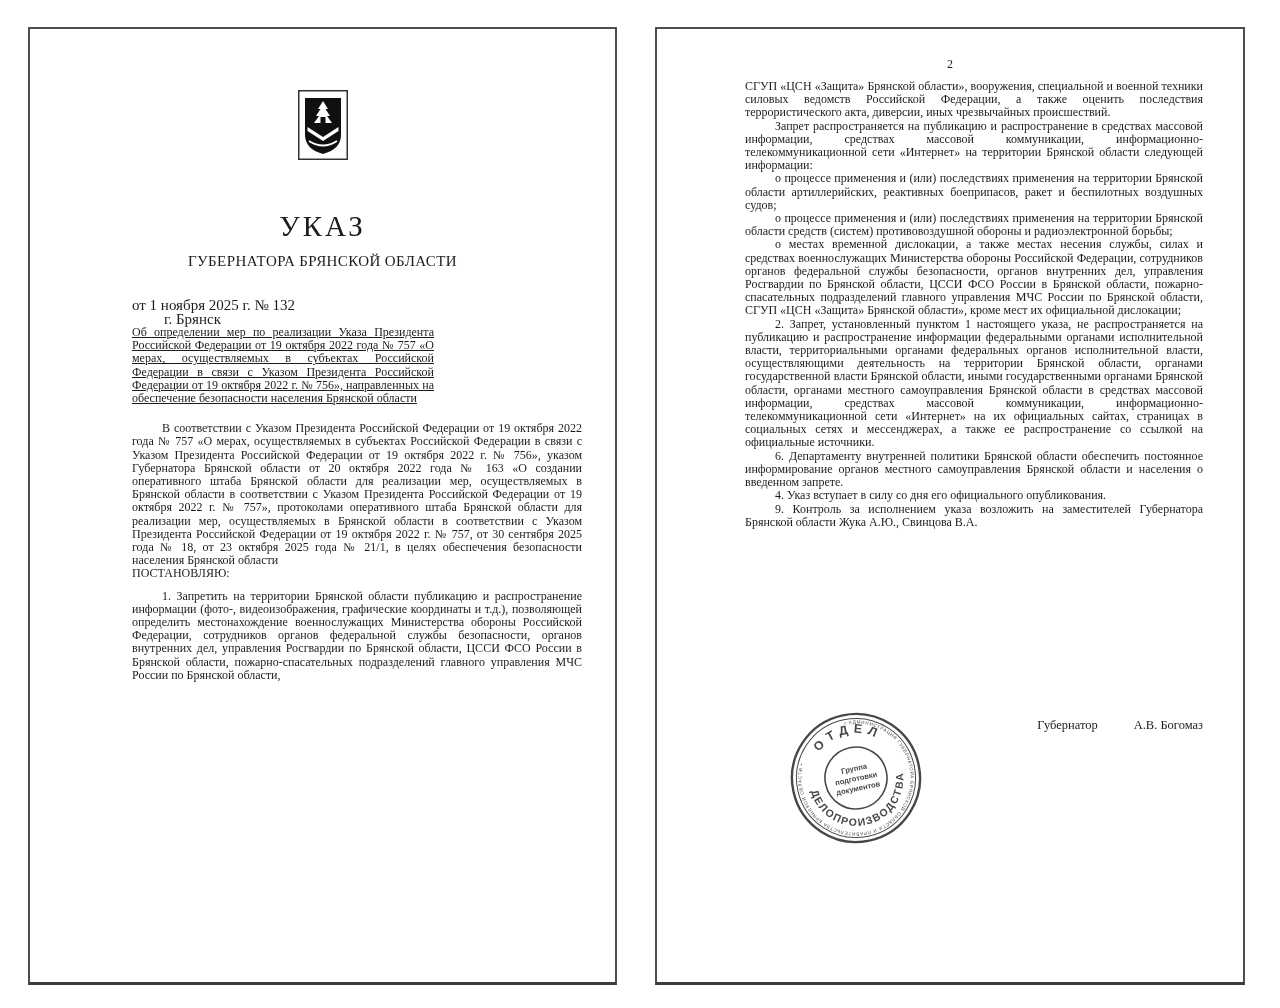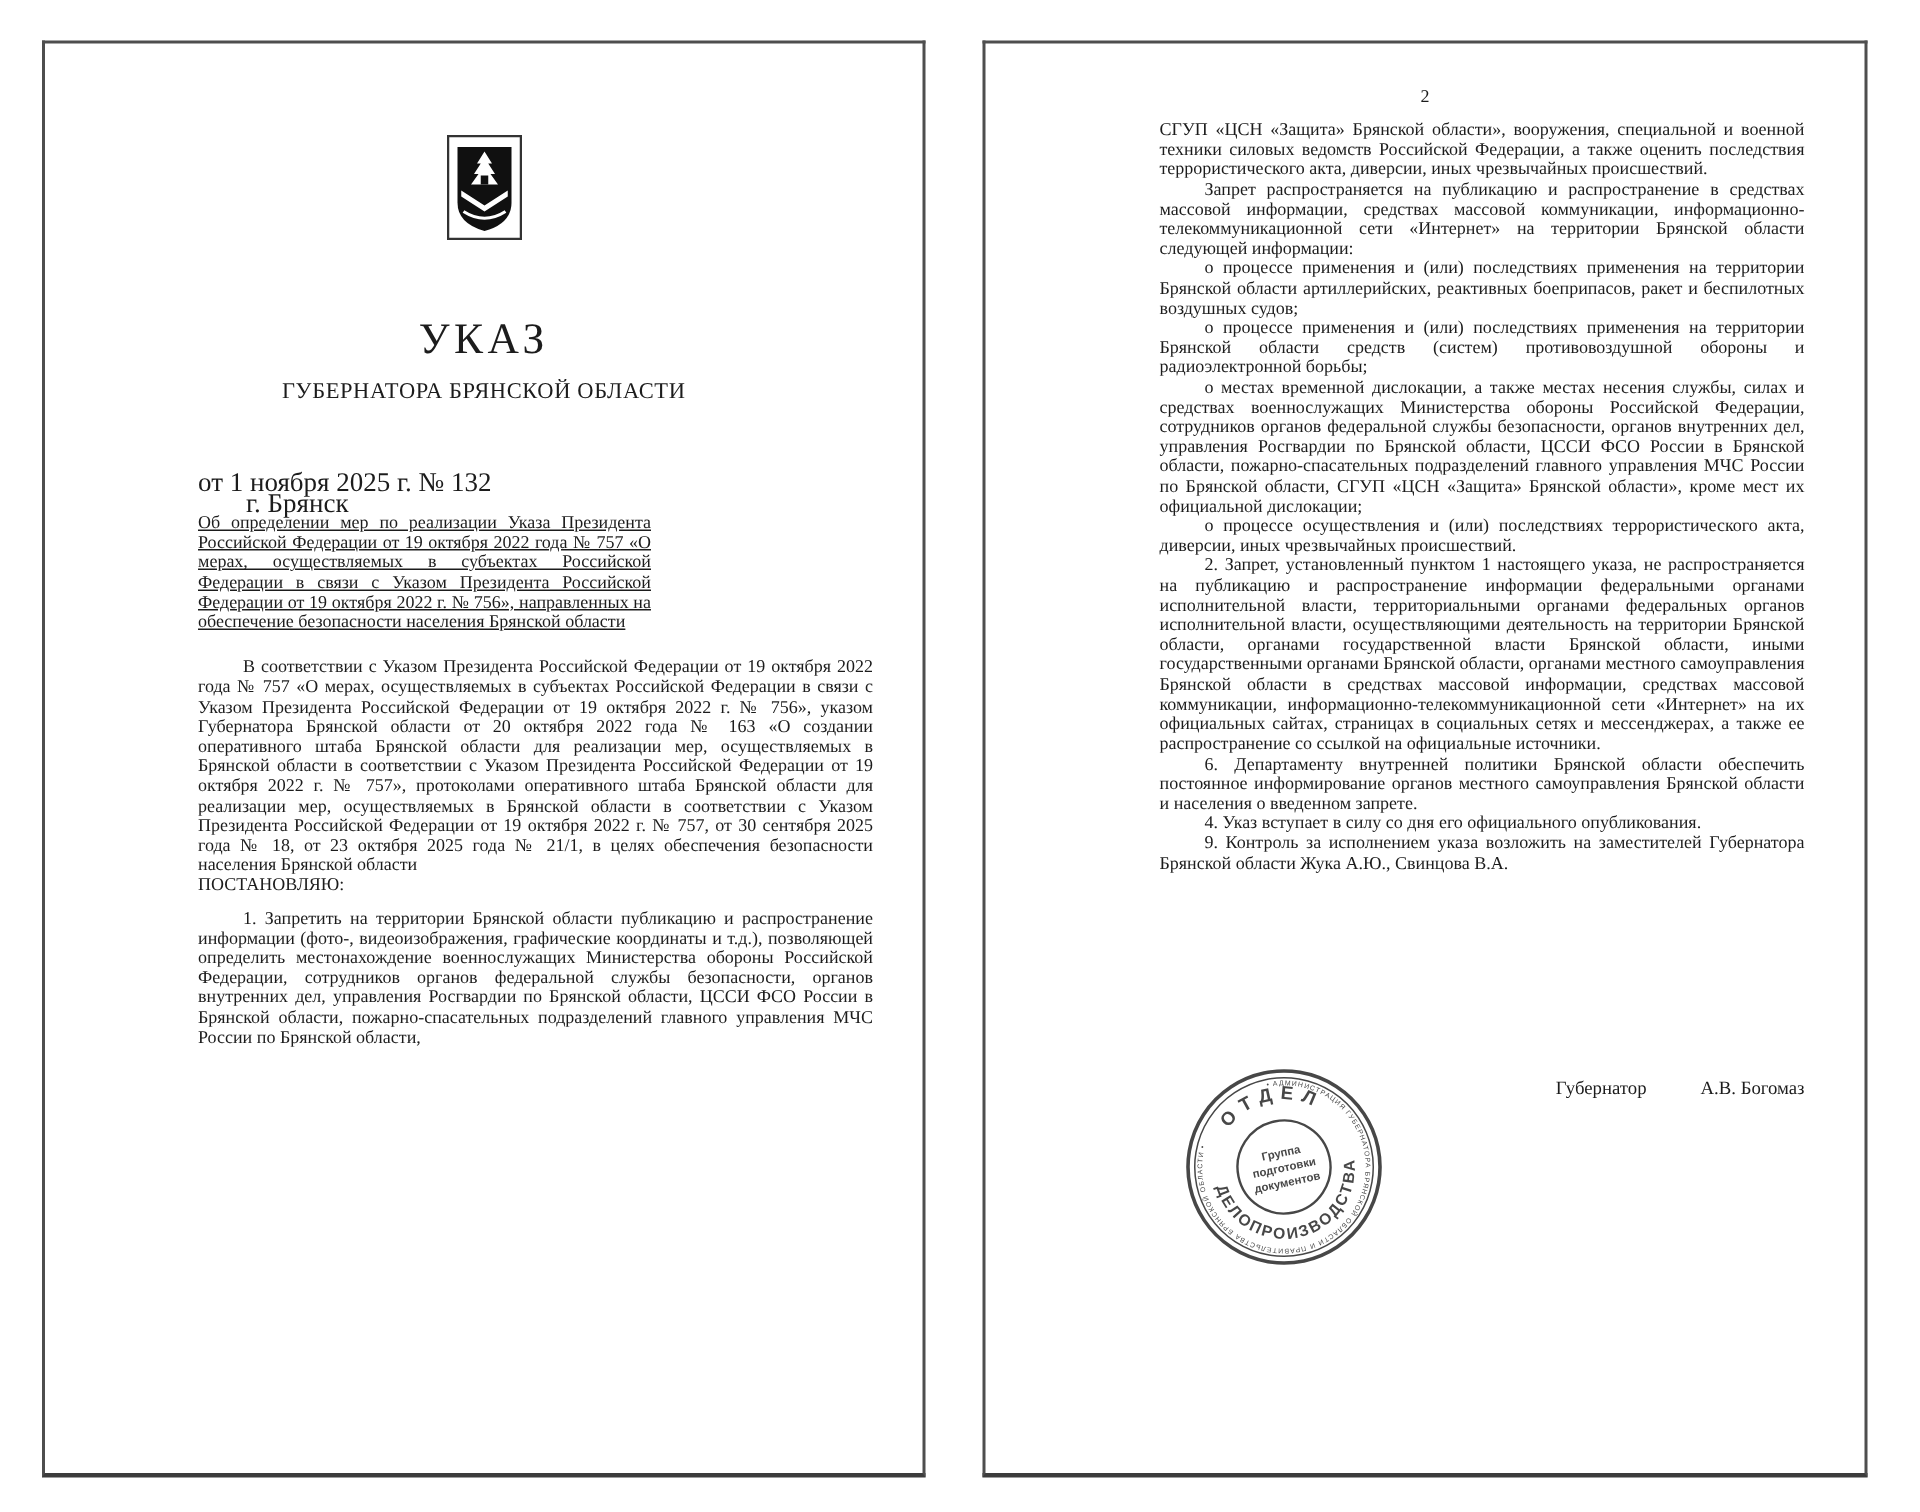--- a/index.html
+++ b/index.html
@@ -44,34 +44,34 @@
     letter-spacing:3px;
     font-weight:400;
   }
   .decree-subtitle {
     margin-top:10px;
     text-align:center;
     font-size:15px;
     letter-spacing:0.4px;
   }
   .p1-col { padding:0 33px 0 102px; }
-  .date-block { margin-top:44px; font-size:18px; line-height:14px; }
+  .date-block { margin-top:28px; font-size:15px; line-height:14px; }
   .city-line { padding-left:32px; }
   .subject { width:302px;text-decoration:underline; }
   .preamble { margin-top:17px; text-indent:30px; }
   .resolve-word { text-align:left; text-indent:0; }
   .item-1 { margin-top:9px; text-indent:30px; }
 
   
   .page-num {
     margin-top:28px;
     text-align:center;
     font-size:12px;
   }
-  .p2-col { padding:0 40px 0 116px; margin-top:8px; }
+  .p2-col { padding:0 40px 0 88px; margin-top:8px; }
   .para { text-indent:30px; }
   .para.no-indent { text-indent:0; }
 
   .sig-row {
     position:absolute;
     left:100px; right:40px; top:689px;
     display:flex;
     justify-content:flex-end;
     font-size:12.5px;
     gap:36px;
@@ -129,21 +129,20 @@
       <div>
 
           <div class="para">Запрет распространяется на публикацию и распространение в средствах массовой информации, средствах массовой коммуникации, информационно-телекоммуникационной сети «Интернет» на территории Брянской области следующей информации:</div>
 
           <div class="para">о процессе применения и (или) последствиях применения на территории Брянской области артиллерийских, реактивных боеприпасов, ракет и беспилотных воздушных судов;</div>
 
           <div class="para">о процессе применения и (или) последствиях применения на территории Брянской области средств (систем) противовоздушной обороны и радиоэлектронной борьбы;</div>
 
           <div class="para">о местах временной дислокации, а также местах несения службы, силах и средствах военнослужащих Министерства обороны Российской Федерации, сотрудников органов федеральной службы безопасности, органов внутренних дел, управления Росгвардии по Брянской области, ЦССИ ФСО России в Брянской области, пожарно-спасательных подразделений главного управления МЧС России по Брянской области, СГУП «ЦСН «Защита» Брянской области», кроме мест их официальной дислокации;</div>
 
-          <div class="para">о процессе осуществления и (или) последствиях террористического акта, диверсии, иных чрезвычайных происшествий.</div>
 
           <div class="para">2. Запрет, установленный пунктом 1 настоящего указа, не распространяется на публикацию и распространение информации федеральными органами исполнительной власти, территориальными органами федеральных органов исполнительной власти, осуществляющими деятельность на территории Брянской области, органами государственной власти Брянской области, иными государственными органами Брянской области, органами местного самоуправления Брянской области в средствах массовой информации, средствах массовой коммуникации, информационно-телекоммуникационной сети «Интернет» на их официальных сайтах, страницах в социальных сетях и мессенджерах, а также ее распространение со ссылкой на официальные источники.</div>
 
           <div class="para">6. Департаменту внутренней политики Брянской области обеспечить постоянное информирование органов местного самоуправления Брянской области и населения о введенном запрете.</div>
 
           <div class="para">4. Указ вступает в силу со дня его официального опубликования.</div>
 
           <div class="para">9. Контроль за исполнением указа возложить на заместителей Губернатора Брянской области Жука А.Ю., Свинцова В.А.</div>
         </div>
     </div>

